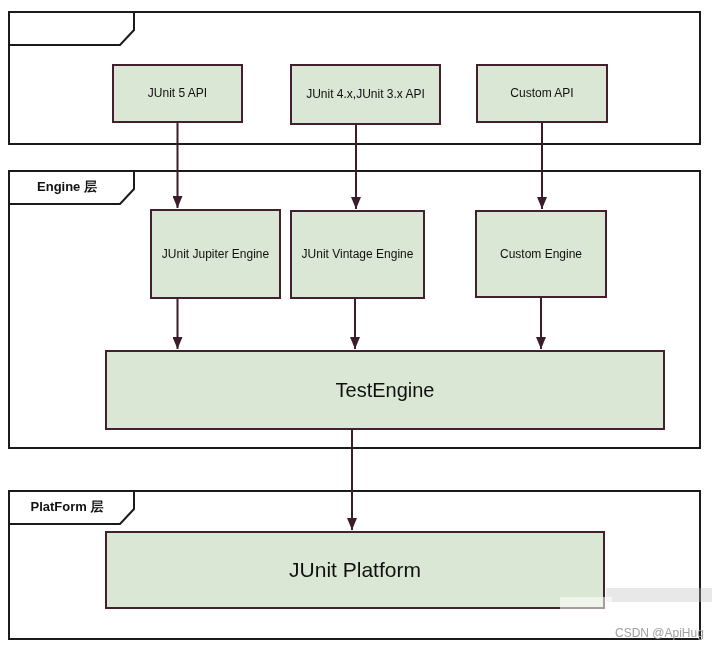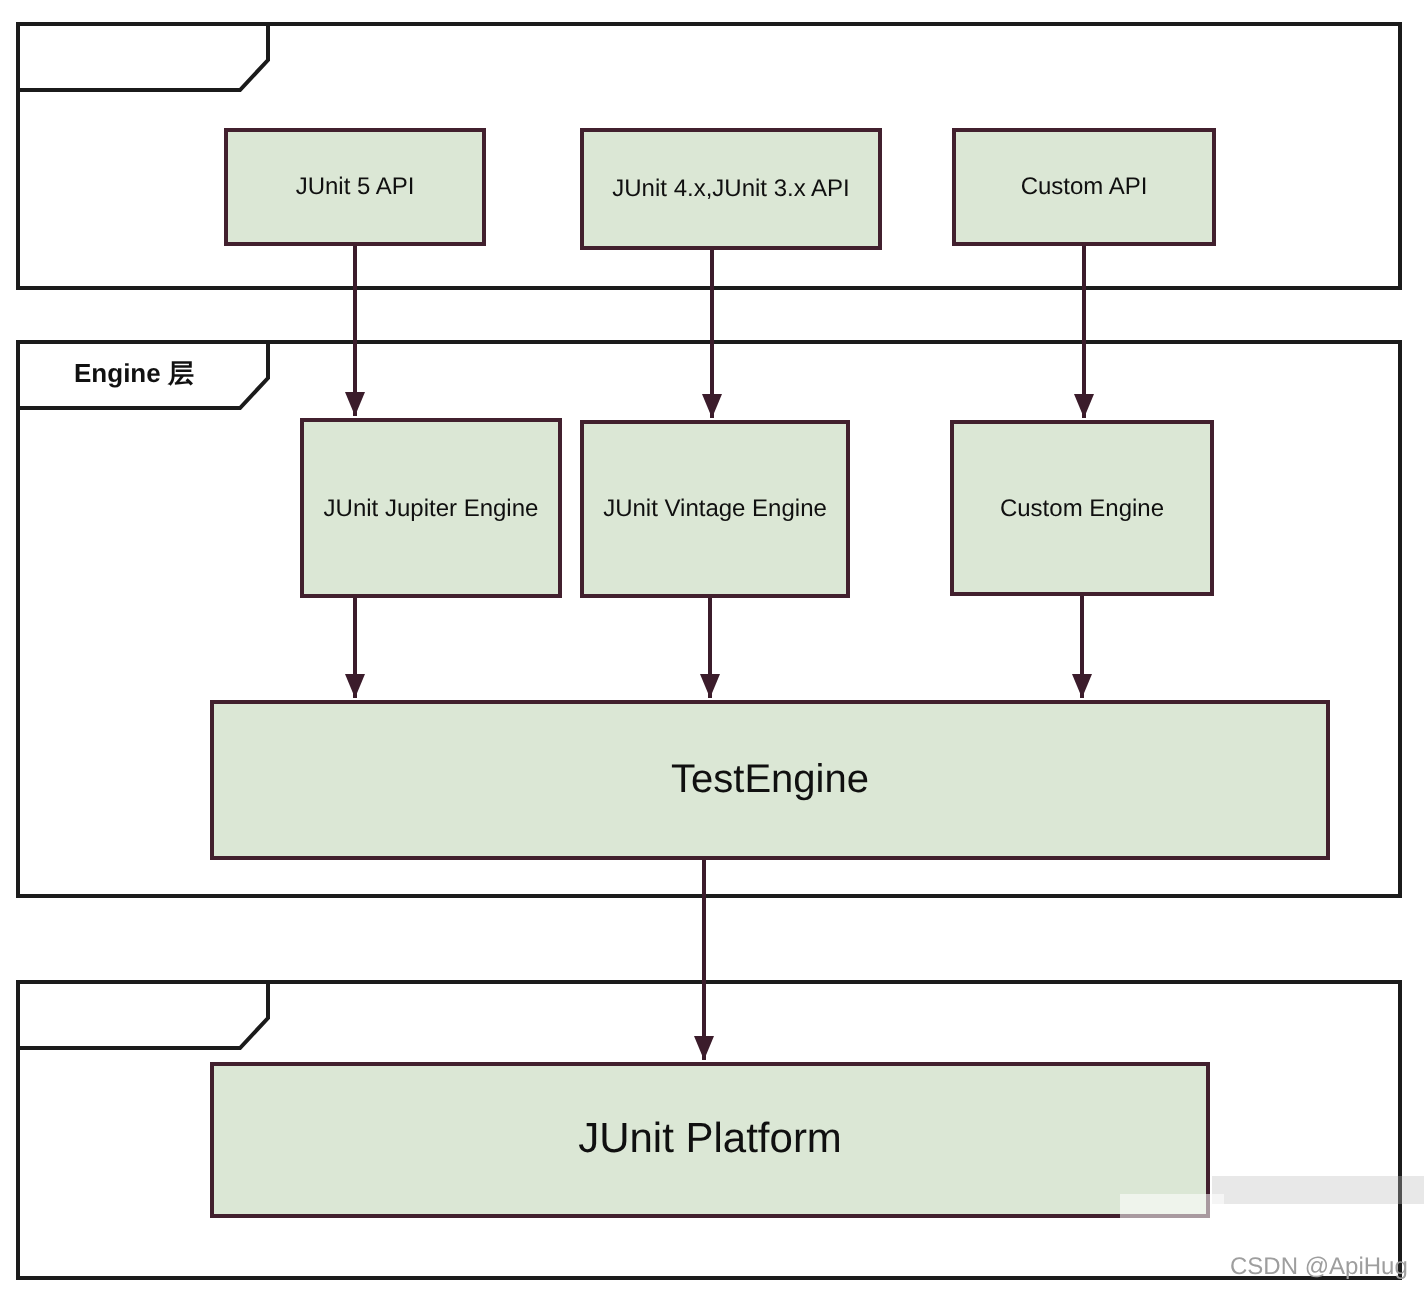--- a/index.html
+++ b/index.html
@@ -117,20 +117,21 @@
       </svg>
       <span class="tab-label">Engine 层</span>
     </div>
   </div>
 
   <div class="layer-section sec-platform">
     <div class="layer-tab">
       <svg width="128" height="35" viewBox="0 0 128 35">
         <path d="M1,1 L126,1 L126,19 L112,34 L1,34 Z" fill="#ffffff" stroke="#1b1b1b" stroke-width="2"></path>
       </svg>
+      <span class="tab-label">PlatForm 层</span>
     </div>
   </div>
 
   <div class="node-box box-junit5-api">
     <span>JUnit 5 API</span>
   </div>
   <div class="node-box box-junit4x-api">
     <span>JUnit 4.x,JUnit 3.x API</span>
   </div>
   <div class="node-box box-custom-api">

